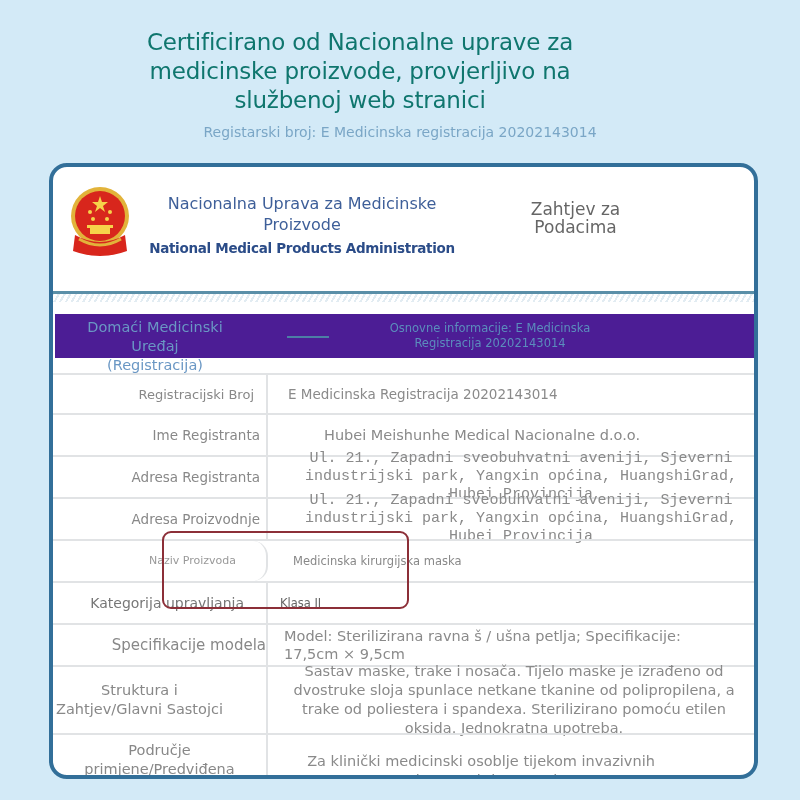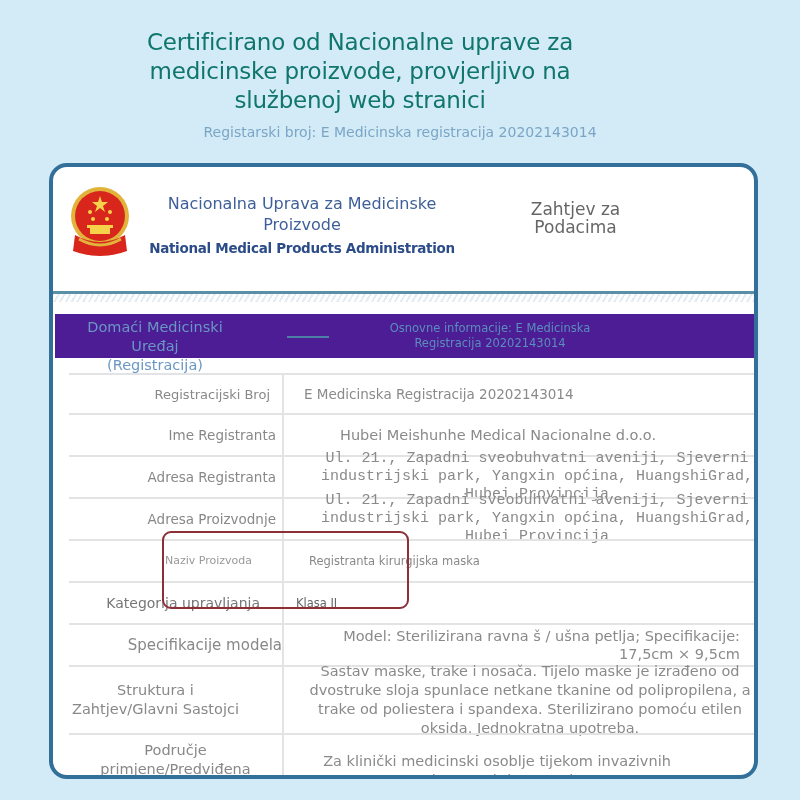--- a/index.html
+++ b/index.html
@@ -54,21 +54,21 @@
     position: absolute; left: 30px; top: 4px; width: 140px;
     text-align: center; color: #6a97c4; font-size: 14.5px; line-height: 19px;
   }
   .sub-line {
     position: absolute; left: 232px; top: 22px; width: 42px; height: 2px; background: #4c7fa5;
   }
   .sub-right {
     position: absolute; left: 310px; top: 7px; width: 250px;
     text-align: center; color: #5b8dbd; font-size: 11.5px; line-height: 15px;
   }
-  .table { position: absolute; left: 0; top: 206px; width: 701px; margin-left: 16px; }
+  .table { position: absolute; left: 0; top: 206px; width: 701px; }
   .row { position: relative; border-top: 2px solid #e1e3e5; display: flex; }
   .row .lbl {
     width: 215px; flex: none; border-right: 2px solid #e1e3e5;
     color: #888; font-size: 13.5px; line-height: 17px;
     display: flex; align-items: center; justify-content: flex-end; text-align: center;
     box-sizing: border-box; padding-right: 6px;
   }
   .row .val {
     flex: 1; color: #8a8a8a; font-size: 14.5px; line-height: 18px;
     display: flex; align-items: center; padding-left: 20px; box-sizing: border-box;
@@ -78,26 +78,26 @@
   .r3 { height: 40px; }
   .r4 { height: 40px; }
   .r5 { height: 40px; }
   .r6 { height: 40px; }
   .r7 { height: 40px; }
   .r8 { height: 66px; }
   .r9 { height: 60px; }
   .r1 .lbl { padding-right: 12px; font-size: 13px; }
   .r1 .val { font-size: 13.5px; }
   .r3 .val, .r4 .val { padding-left: 20px; text-align: center; justify-content: flex-start; font-size: 15px; font-family: Liberation Mono, monospace; }
-  .r5 .lbl { font-size: 11px; line-height: 14px; padding-right: 30px; color: #999; }
+  .r5 .lbl { font-size: 11px; line-height: 14px; padding-right: 30px; color: #999; border-radius: 15px; }
   .r5 .val { font-size: 11.5px; line-height: 14px; color: #888; padding-left: 25px; text-align: center; }
   .r6 .lbl { font-size: 14px; color: #777; padding-right: 22px; }
   .r6 .val { font-size: 11.5px; color: #666; padding-left: 12px; }
   .r7 .lbl { font-size: 15px; line-height: 20px; padding-right: 0; color: #888; }
-  .r7 .val { justify-content: center; text-align: right; font-size: 14.5px; padding-left: 16px; padding-right: 30px; border-radius: 11px; }
+  .r7 .val { justify-content: center; text-align: left; font-size: 14.5px; padding-left: 16px; padding-right: 30px; border-radius: 11px; }
   .r8 .lbl { justify-content: center; padding-right: 40px; font-size: 14.5px; line-height: 19px; }
   .r8 .val { justify-content: center; text-align: center; font-size: 14.5px; padding-left: 12px; padding-right: 6px; line-height: 19px; }
   .r9 .lbl { justify-content: center; padding-right: 0; font-size: 14.5px; line-height: 19px; padding-top: 8px;}
   .r9 .val { justify-content: center; text-align: center; font-size: 14.5px; padding-left: 0; padding-right: 60px; line-height: 19px; padding-top: 12px; }
   .highlight {
     position: absolute; left: 162px; top: 531px; width: 247px; height: 78px;
     border: 2px solid #8c2f38; border-radius: 9px; box-sizing: border-box;
     pointer-events: none;
   }
 </style>
@@ -149,21 +149,21 @@
     <div class="row r3">
       <div class="lbl">Adresa Registranta</div>
       <div class="val">Ul. 21., Zapadni sveobuhvatni aveniji, Sjeverni industrijski park, Yangxin općina, HuangshiGrad, Hubei Provincija</div>
     </div>
     <div class="row r4">
       <div class="lbl">Adresa Proizvodnje</div>
       <div class="val">Ul. 21., Zapadni sveobuhvatni aveniji, Sjeverni industrijski park, Yangxin općina, HuangshiGrad, Hubei Provincija</div>
     </div>
     <div class="row r5">
       <div class="lbl">Naziv Proizvoda</div>
-      <div class="val">Registranta kirurgijska maska</div>
+      <div class="val">Medicinska kirurgijska maska</div>
     </div>
     <div class="row r6">
       <div class="lbl">Kategorija upravljanja</div>
       <div class="val">Klasa II</div>
     </div>
     <div class="row r7">
       <div class="lbl">Specifikacije modela</div>
       <div class="val">Model: Sterilizirana ravna š / ušna petlja; Specifikacije: 17,5cm × 9,5cm</div>
     </div>
     <div class="row r8">

